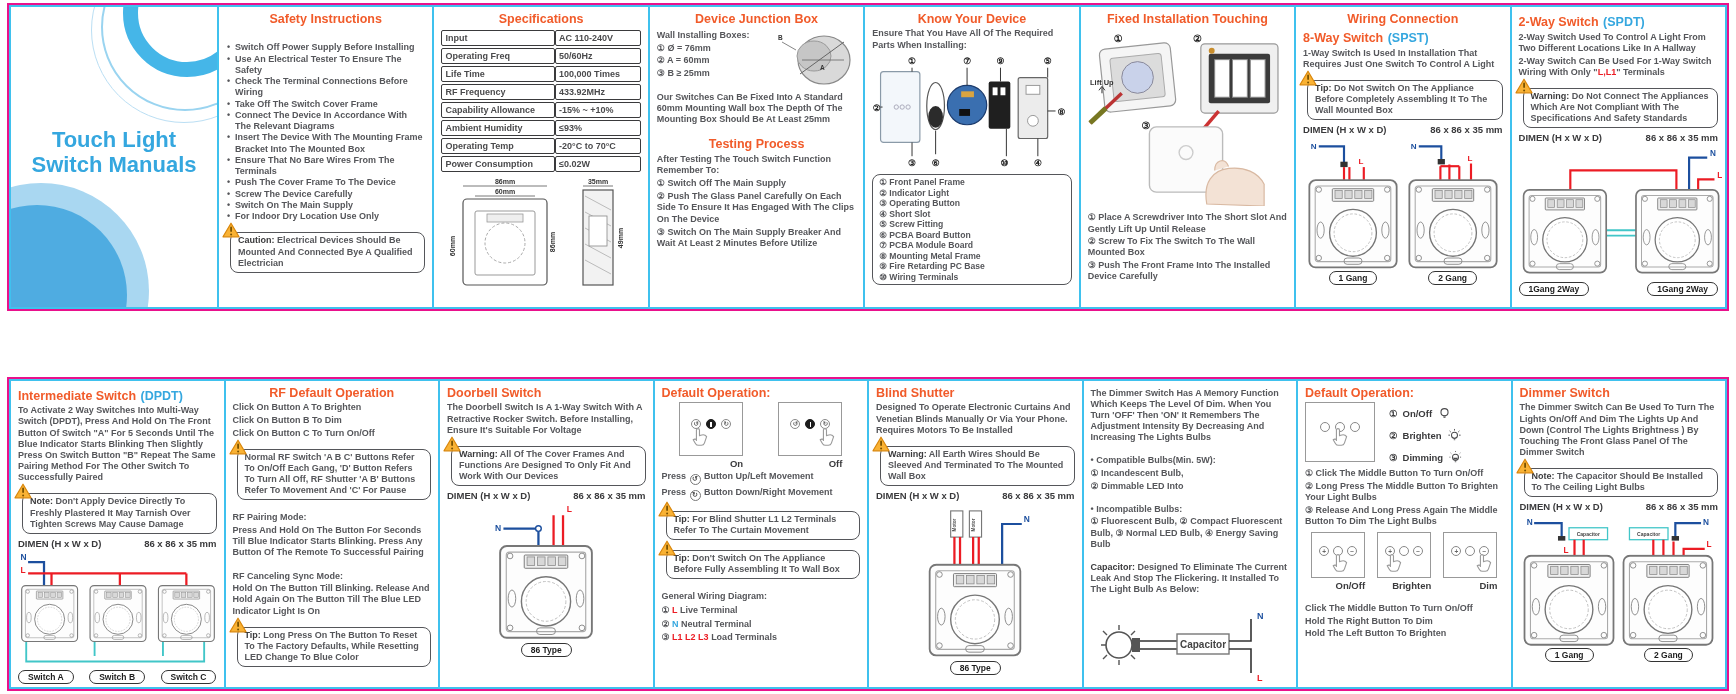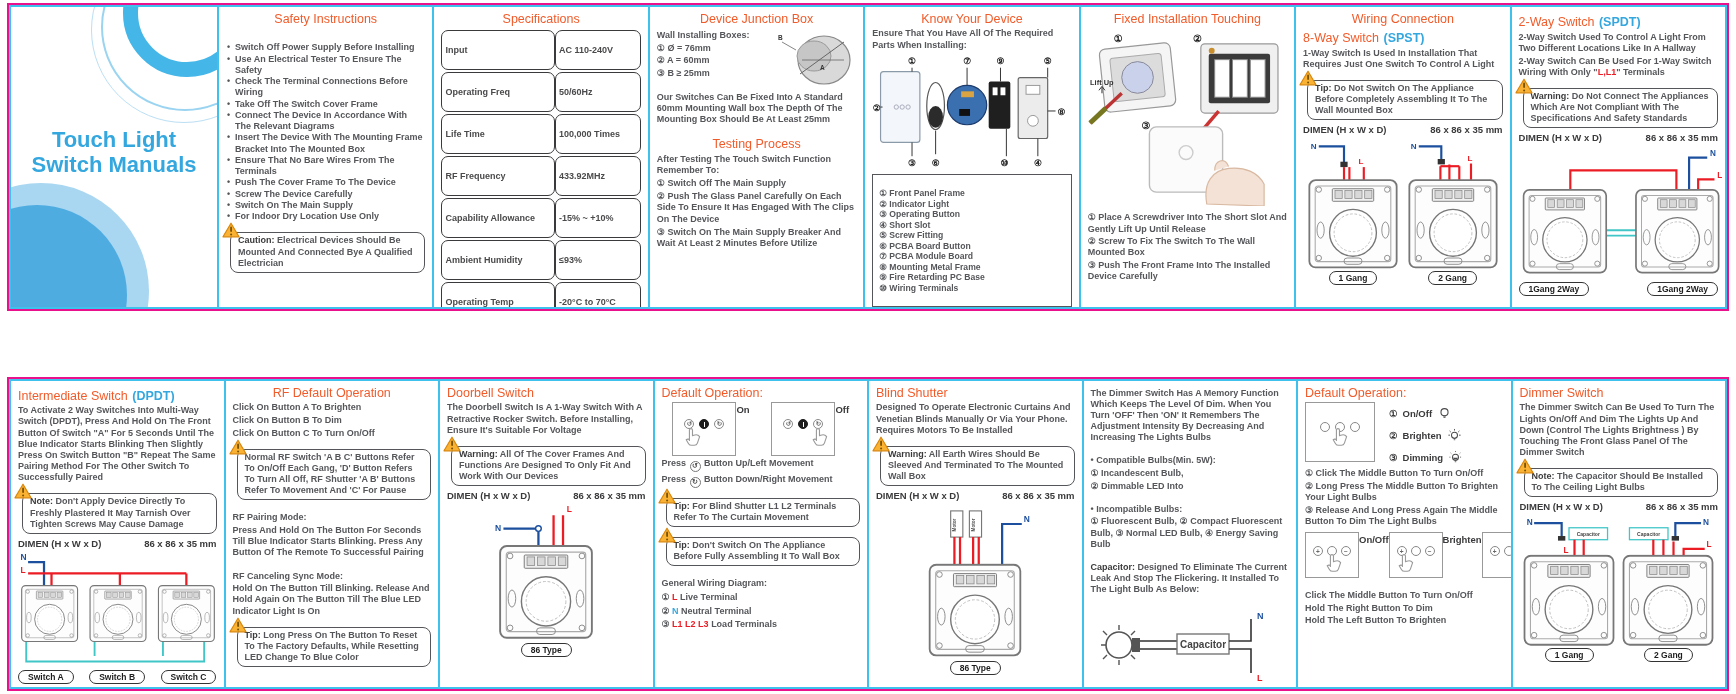--- a/index.html
+++ b/index.html
@@ -5,51 +5,51 @@
 *{box-sizing:border-box;margin:0;padding:0}
 body{font-family:"Liberation Sans",sans-serif;background:#fff;width:1736px;height:694px;position:relative}
 .sheet{position:absolute;inset:0;background:#fff}
 .block{position:absolute;left:7px;right:7px;border:2px solid #E9118C;background:#fff}
 .block1{top:3px;height:308px}
 .block2{top:377px;height:314px}
 .row{display:flex;height:100%;border:2px solid #3FC1EE;background:#fff}
 .panel{flex:1;padding:5px 7px;border-left:2px solid #3FC1EE;overflow:hidden;position:relative;background:#fff}
 .panel:first-child{border-left:none}
 .cover{flex:0 0 206px}
-.h-or{color:#F15B2A;font-weight:normal;font-size:12.5px;line-height:1.15;margin-bottom:2px}
+.h-or{color:#F15B2A;font-weight:bold;font-size:12.5px;line-height:1.15;margin-bottom:2px}
 .h-ctr{text-align:center}
 .h-bl{color:#35A7DF;font-weight:bold;font-size:12.5px}
 .p{font-size:9px;font-weight:bold;color:#55565A;line-height:1.24;margin:1.5px 0}
 .pl{font-size:9px;font-weight:bold;color:#55565A;line-height:1.24}
 .dk{color:#3a3a3c}
 .red{color:#EC1C24}
 .blu{color:#35A7DF}
 .bullets{list-style:none;margin-top:16px}
 .bullets li{font-size:9px;font-weight:bold;color:#55565A;line-height:1.25;padding-left:9px;position:relative}
 .bullets li::before{content:"•";position:absolute;left:1px}
 .nbox{border:1.5px solid #55565A;border-radius:8px;padding:2px 5px 3px 7px;margin:10px 0 4px 4px;position:relative}
 .tri{position:absolute;top:-11px;left:-9px;width:18px;height:16px}
 .dimen{display:flex;justify-content:space-between;font-size:9.5px;font-weight:bold;color:#3a3a3c;margin:4px 0 2px}
 table.spec{width:100%;border-collapse:separate;border-spacing:0 2px;margin-top:1px}
-.spec td{border:1.5px solid #3a3a3c;border-radius:7px;font-size:9px;font-weight:bold;color:#4a4a4c;padding:14px 3px;height:15px;background:#fff}
+.spec td{border:1.5px solid #3a3a3c;border-radius:2px;font-size:9px;font-weight:bold;color:#4a4a4c;padding:2px 3px;height:15px;background:#fff}
 .spec td.k{width:57%}
 .pill{border:1.5px solid #333;border-radius:10px;font-size:8.5px;font-weight:bold;color:#1c1c1c;padding:0 9px;text-align:center;white-space:nowrap;height:14px;line-height:12px;background:#fff}
 .diagrow{display:flex;justify-content:space-around;align-items:flex-end;margin-top:2px}
 .diag{display:flex;flex-direction:column;align-items:center}
 .pillrow{display:flex;justify-content:space-between;margin-top:1px}
 .wb{stroke:#1C4F9E;stroke-width:2.4;fill:none}
 .wr{stroke:#EC1C24;stroke-width:2.4;fill:none}
 .wt{stroke:#41C6C8;stroke-width:2;fill:none}
 .wlbl{font-size:9px;font-weight:bold}
 .tb{fill:#1C4F9E}.tr{fill:#EC1C24}
-.partsbox{border:1.5px solid #55565A;border-radius:0;padding:13px 6px;margin-top:2px}
+.partsbox{border:1.5px solid #55565A;border-radius:8px;padding:2px 6px;margin-top:2px}
 .partsbox .p{margin:0;line-height:1.22;font-size:8.6px}
 .jrow{display:flex;gap:4px;align-items:flex-start}
 .sqrow{display:flex;justify-content:space-around;margin:2px 0}
-.sqcol{display:flex;flex-direction:row;align-items:flex-start}
+.sqcol{display:flex;flex-direction:column;align-items:flex-end}
 .btnsq{width:64px;height:54px;border:1.5px solid #999;position:relative;background:#fff}
 .btnsq .bcs{display:flex;gap:5px;justify-content:center;margin-top:16px;align-items:center}
 .bc{width:10px;height:10px;border:1.3px solid #888;border-radius:50%;display:flex;align-items:center;justify-content:center;font-size:6.5px;color:#666;font-weight:bold;background:#fff}
 .bc.dark{background:#1c1c1c;border-color:#1c1c1c;position:relative}
 .bc.dark::after{content:"";width:1.5px;height:4.5px;background:#fff}
 .hand{position:absolute;width:17px;height:21px;top:24px;left:18px}
 .hand.hm{left:26px}.hand.hr{left:40px}.hand.hl{left:12px}
 .sqlabel{font-size:9.5px;font-weight:bold;color:#3a3a3c;margin-top:2px;text-align:center}
 .pic{display:inline-flex;width:11px;height:11px;border:1.3px solid #777;border-radius:50%;align-items:center;justify-content:center;font-size:7px;color:#555;vertical-align:-2px;margin:0 1px}
 .legend{display:flex;flex-direction:column;gap:7px;padding-top:4px}

